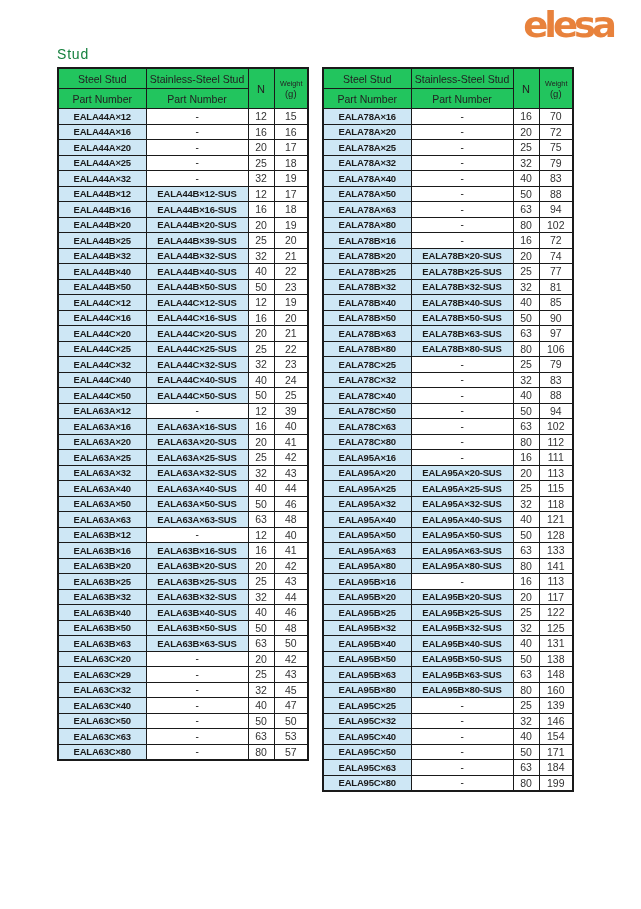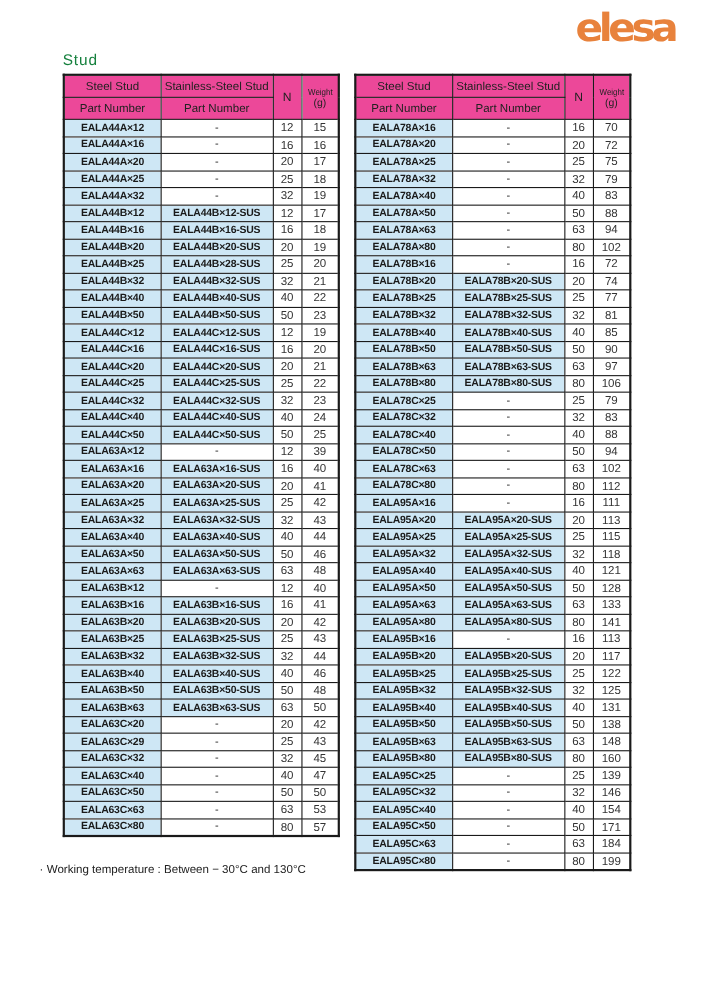--- a/index.html
+++ b/index.html
@@ -31,21 +31,21 @@
     table-layout:fixed;
     width:250px;
     border:2px solid #1a1a1a;
   }
   table.parts th, table.parts td{
     border:1px solid #1a1a1a;
     padding:0;text-align:center;vertical-align:middle;
     overflow:hidden;white-space:nowrap;
   }
   table.parts thead th{
-    background:#ec4899;font-weight:normal;color:#222;
+    background:#22c55e;font-weight:normal;color:#222;
   }
   th.h1{height:19px;font-size:10.5px;}
   th.h2{height:19px;font-size:10.5px;}
   th.hN{font-size:11px;}
   th.hW{font-size:9.5px;line-height:10px;}
   th.hW .w1{font-size:8px;transform:scaleX(0.9);}
   tbody td{height:14.5px;}
   td.pt{
     background:#cee7f5;
     font-weight:bold;font-size:9.5px;letter-spacing:-0.2px;color:#1a1a1a;
@@ -142,21 +142,21 @@
           <td class="num">18</td>
         </tr>
         <tr>
           <td class="pt">EALA44B×20</td>
           <td class="sus">EALA44B×20-SUS</td>
           <td class="num">20</td>
           <td class="num">19</td>
         </tr>
         <tr>
           <td class="pt">EALA44B×25</td>
-          <td class="sus">EALA44B×28-SUS</td>
+          <td class="sus">EALA44B×39-SUS</td>
           <td class="num">25</td>
           <td class="num">20</td>
         </tr>
         <tr>
           <td class="pt">EALA44B×32</td>
           <td class="sus">EALA44B×32-SUS</td>
           <td class="num">32</td>
           <td class="num">21</td>
         </tr>
         <tr>
@@ -640,14 +640,13 @@
           <td class="sus dash">-</td>
           <td class="num">80</td>
           <td class="num">199</td>
         </tr>
       </tbody>
   </table>
 
 </div>
 
 <div class="notes">
-  <div class="note-line"><span class="bullet">·</span><span>Working temperature : Between − 30°C and 130°C</span></div>
 </div>
 
 </body></html>

